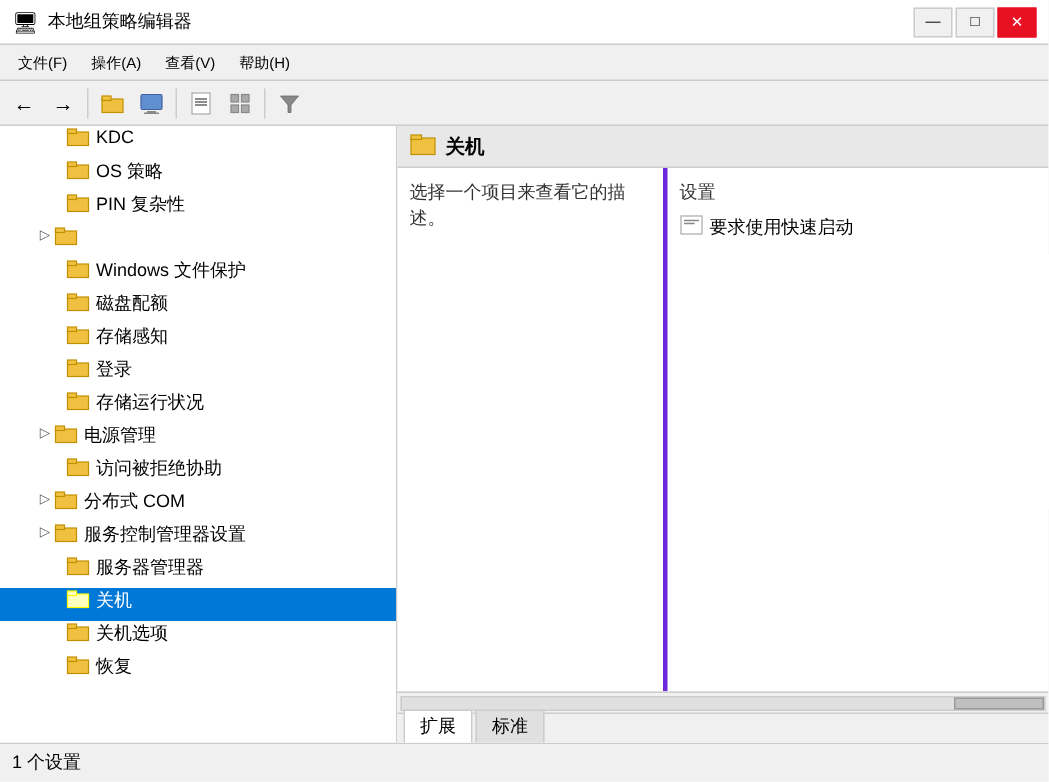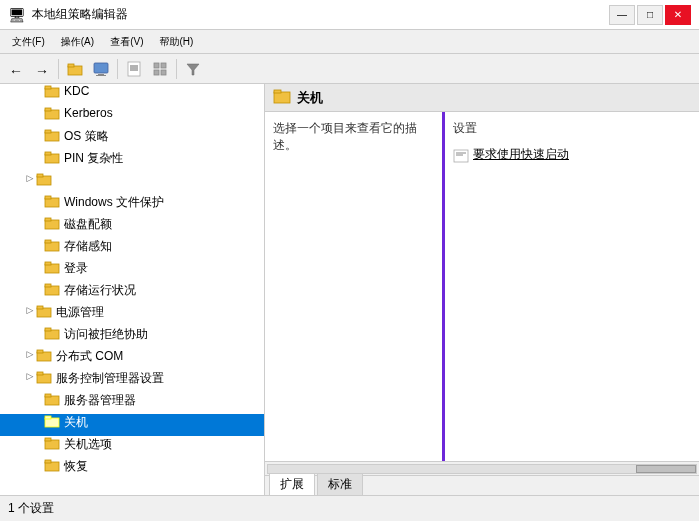--- a/index.html
+++ b/index.html
@@ -166,25 +166,24 @@
       padding: 8px;
     }
     .settings-header {
       font-size: 12px;
       font-weight: normal;
       margin-bottom: 6px;
       color: #333;
     }
     .settings-item {
       display: flex;
-      align-items: flex-end;
+      align-items: flex-start;
       height: 20px;
       font-size: 12px;
       cursor: pointer;
-      text-decoration: underline;
     }
     .settings-item-icon {
       width: 16px;
       height: 14px;
       margin-right: 4px;
       display: inline-block;
     }
 
     
     .detail-scrollbar {
@@ -323,29 +322,20 @@
           </svg></span>
         <span>KDC</span>
       </div>
       <div class="tree-item">
         <span style="display:inline-block;width:16px"></span>
         <span style="display:inline-block;width:12px"></span>
         <span class="folder-icon"><svg width="16" height="14" viewBox="0 0 16 14">
             <rect x="1" y="4" width="14" height="9" fill="#f0c040" stroke="#c09000" stroke-width="0.8"></rect>
             <rect x="1" y="2" width="6" height="3" fill="#f0c040" stroke="#c09000" stroke-width="0.8"></rect>
           </svg></span>
-        <span>Kerberos</span>
-      </div>
-      <div class="tree-item">
-        <span style="display:inline-block;width:16px"></span>
-        <span style="display:inline-block;width:12px"></span>
-        <span class="folder-icon"><svg width="16" height="14" viewBox="0 0 16 14">
-            <rect x="1" y="4" width="14" height="9" fill="#f0c040" stroke="#c09000" stroke-width="0.8"></rect>
-            <rect x="1" y="2" width="6" height="3" fill="#f0c040" stroke="#c09000" stroke-width="0.8"></rect>
-          </svg></span>
         <span>OS 策略</span>
       </div>
       <div class="tree-item">
         <span style="display:inline-block;width:16px"></span>
         <span style="display:inline-block;width:12px"></span>
         <span class="folder-icon"><svg width="16" height="14" viewBox="0 0 16 14">
             <rect x="1" y="4" width="14" height="9" fill="#f0c040" stroke="#c09000" stroke-width="0.8"></rect>
             <rect x="1" y="2" width="6" height="3" fill="#f0c040" stroke="#c09000" stroke-width="0.8"></rect>
           </svg></span>
         <span>PIN 复杂性</span>

